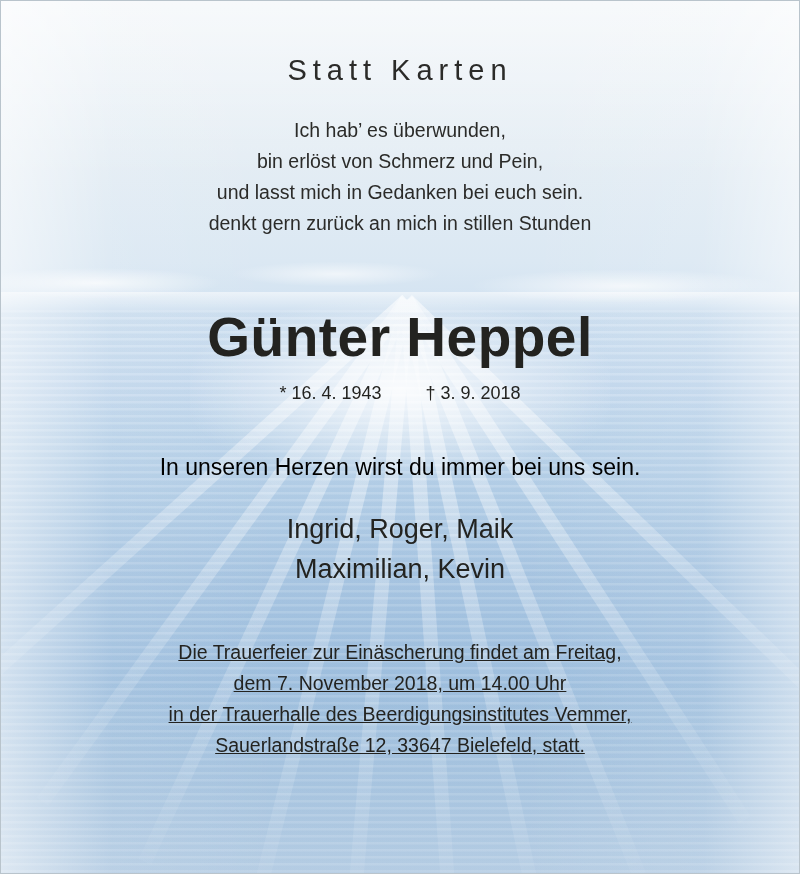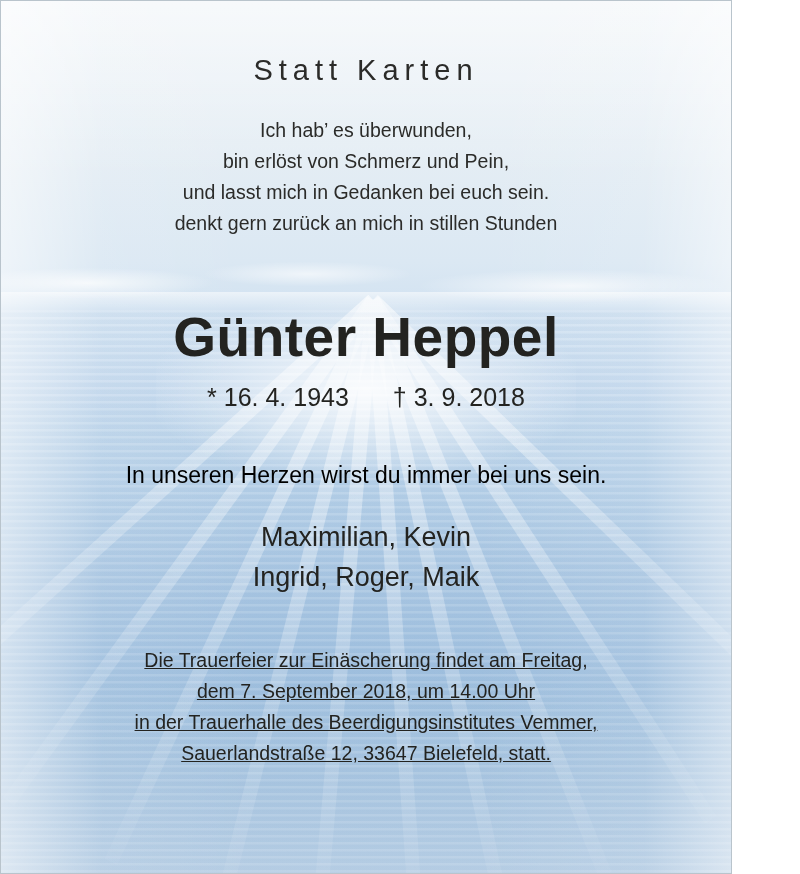--- a/index.html
+++ b/index.html
@@ -2,21 +2,21 @@
 <html><head>
 <meta charset="utf-8">
 <style>
   html, body {
     margin: 0;
     padding: 0;
     background: #ffffff;
   }
   .obituary {
     position: relative;
-    width: 732px;
+    width: 800px;
     height: 874px;
     overflow: hidden;
     font-family: "Liberation Sans", sans-serif;
     color: #1d1d1b;
     background: #dfe9f2;
   }
   
   .bg {
     position: absolute;
     inset: 0;
@@ -139,21 +139,21 @@
   .name {
     margin-top: 70px;
     font-size: 55px;
     font-weight: 700;
     letter-spacing: 0.5px;
     color: #232320;
     line-height: 1.05;
   }
   .dates {
     margin-top: 16px;
-    font-size: 25px;
+    font-size: 18px;
     color: #232320;
     display: flex;
     gap: 44px;
   }
   .memorial {
     margin-top: 50px;
     font-size: 23px;
     color: #000000;
   }
   .family {
@@ -211,25 +211,25 @@
     <div class="name">Günter Heppel</div>
 
     <div class="dates">
       <span>* 16. 4. 1943</span>
       <span>† 3. 9. 2018</span>
     </div>
 
     <div class="memorial">In unseren Herzen wirst du immer bei uns sein.</div>
 
     <div class="family">
+      <div>Ingrid, Roger, Maik</div>
       <div>Maximilian, Kevin</div>
-      <div>Ingrid, Roger, Maik</div>
     </div>
 
     <div class="service">
       <div>Die Trauerfeier zur Einäscherung findet am Freitag,</div>
-      <div>dem 7. September 2018, um 14.00 Uhr</div>
+      <div>dem 7. November 2018, um 14.00 Uhr</div>
       <div>in der Trauerhalle des Beerdigungsinstitutes Vemmer,</div>
       <div>Sauerlandstraße 12, 33647 Bielefeld, statt.</div>
     </div>
 
   </div>
 </div>
 
 </body></html>

